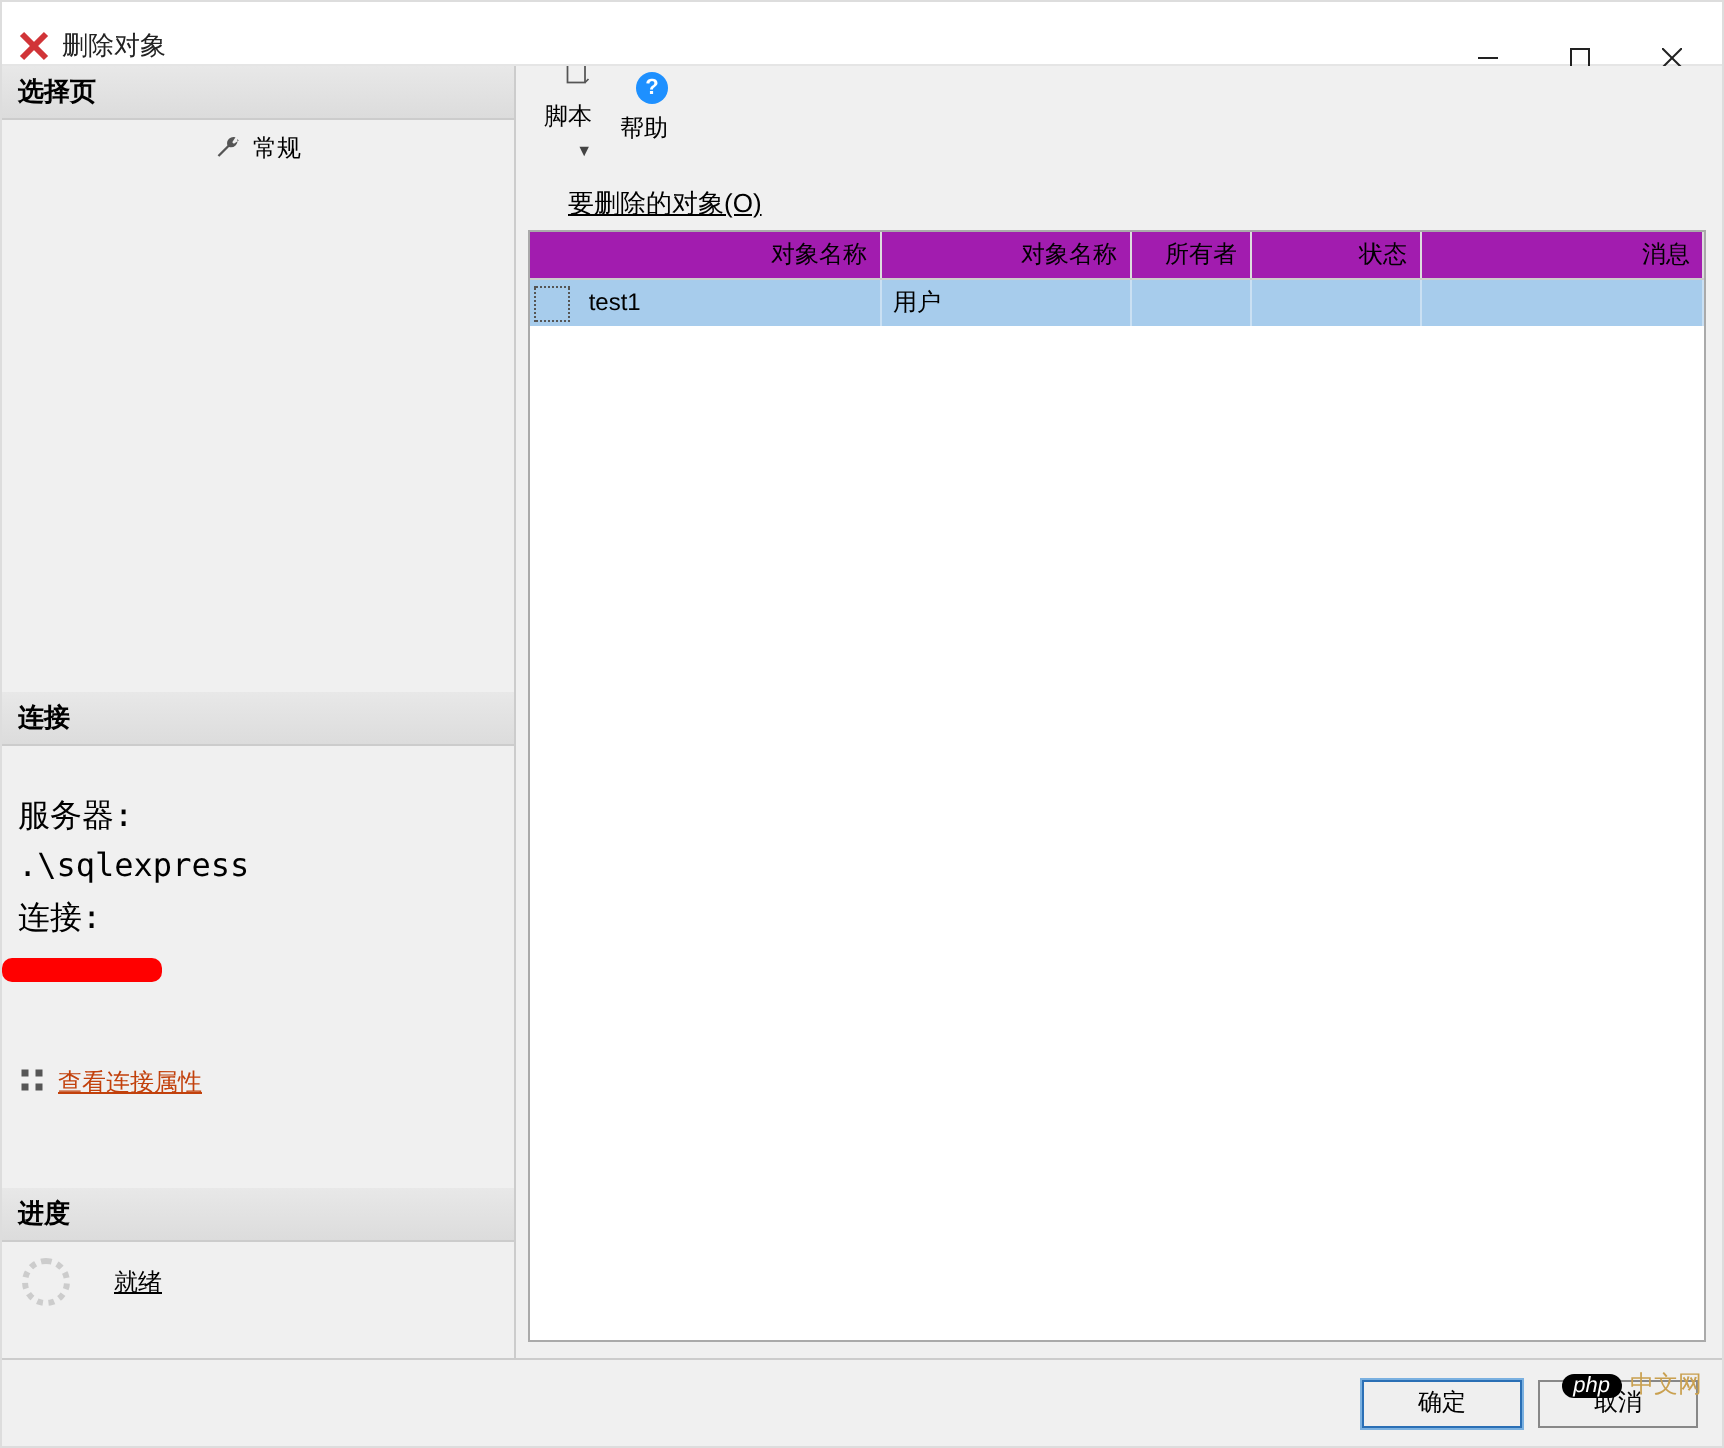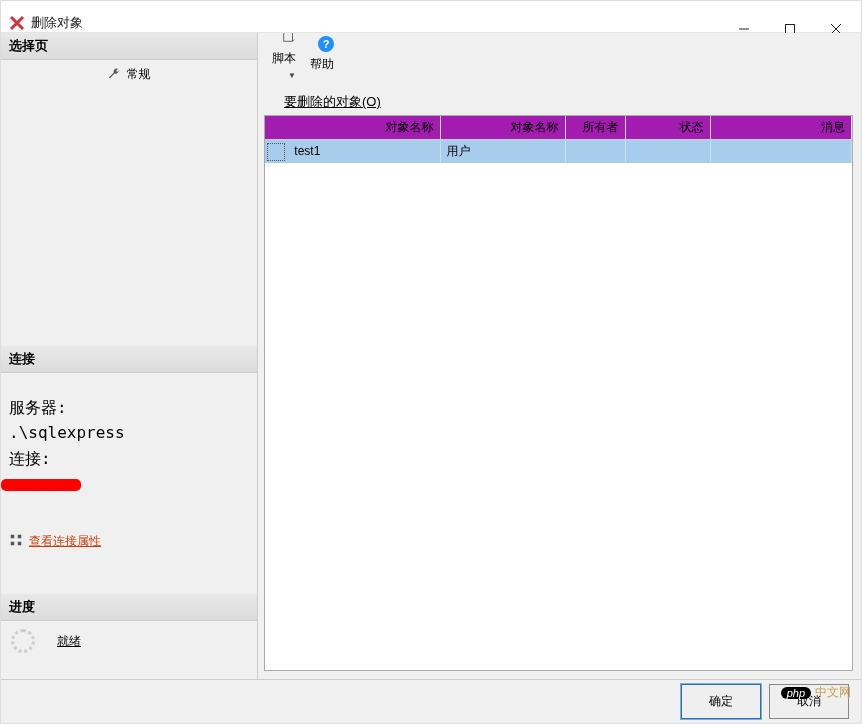--- a/index.html
+++ b/index.html
@@ -211,21 +211,21 @@
       display: flex;
       align-items: center;
       justify-content: flex-end;
       gap: 8px;
       padding: 0 12px;
       background: #f0f0f0;
       position: relative;
     }
     .dlg-btn {
       min-width: 80px;
-      height: 35px;
+      height: 24px;
       border: 1px solid #888;
       background: #efefef;
       cursor: pointer;
       font-size: 12px;
     }
     .dlg-btn.primary {
       border: 1px solid #2a6fb5;
       outline: 1px solid #7ab0e0;
     }
     .watermark {

